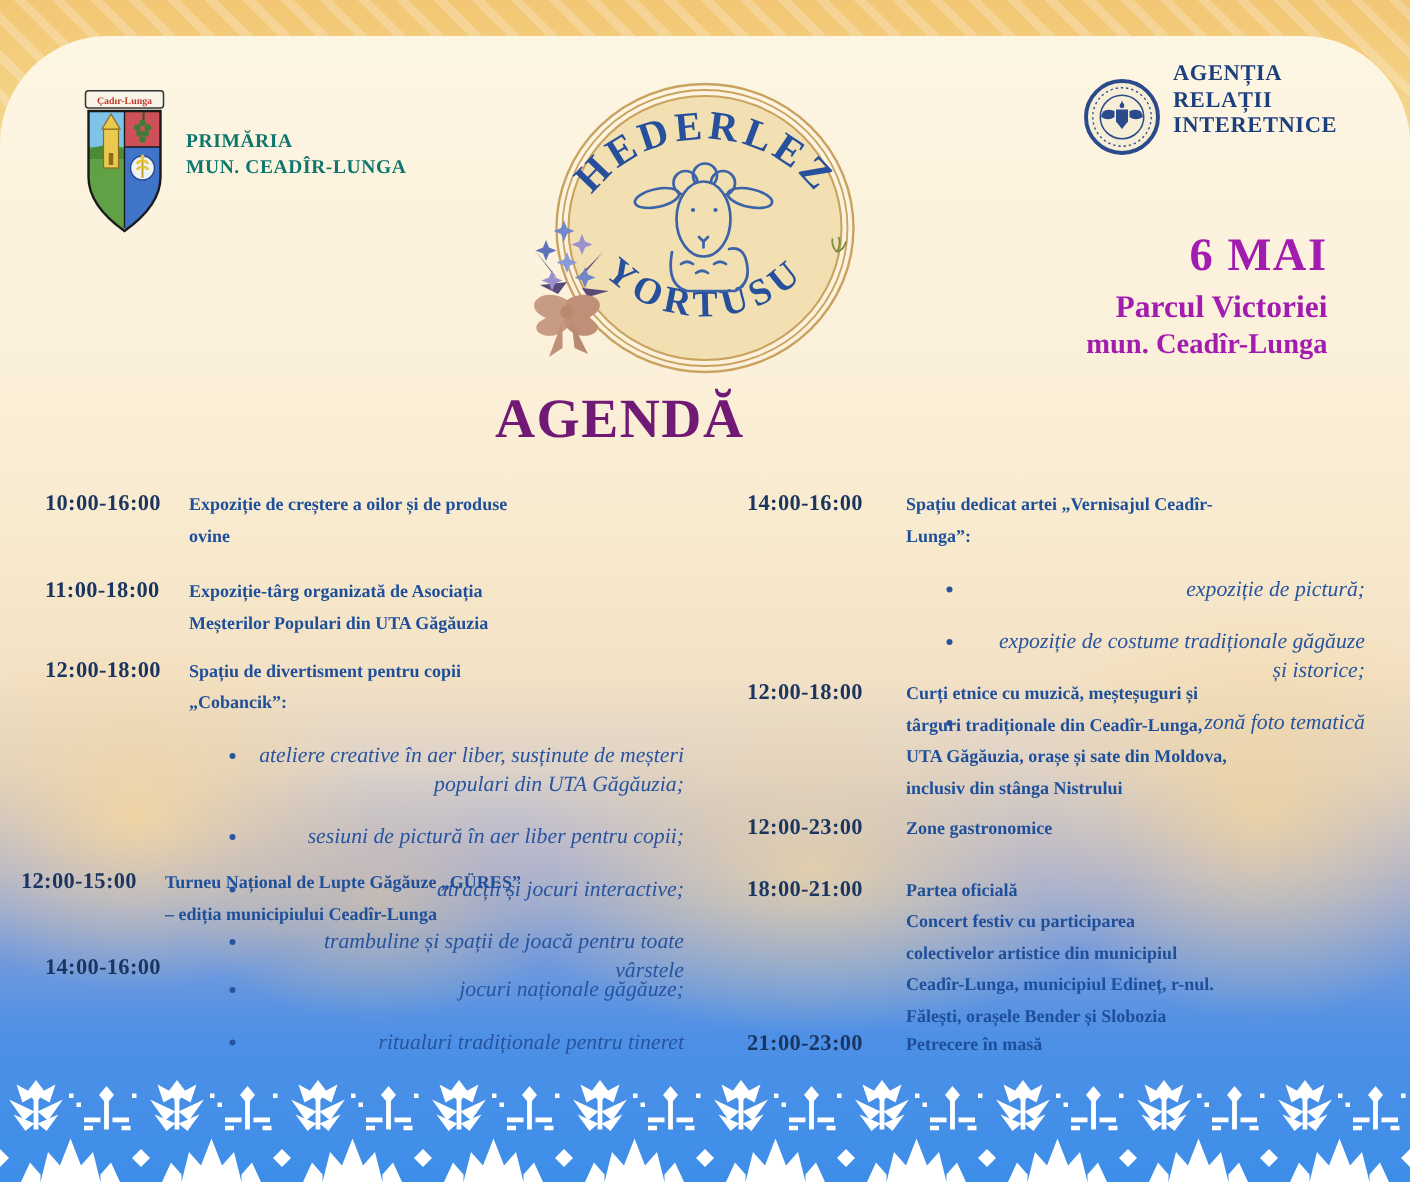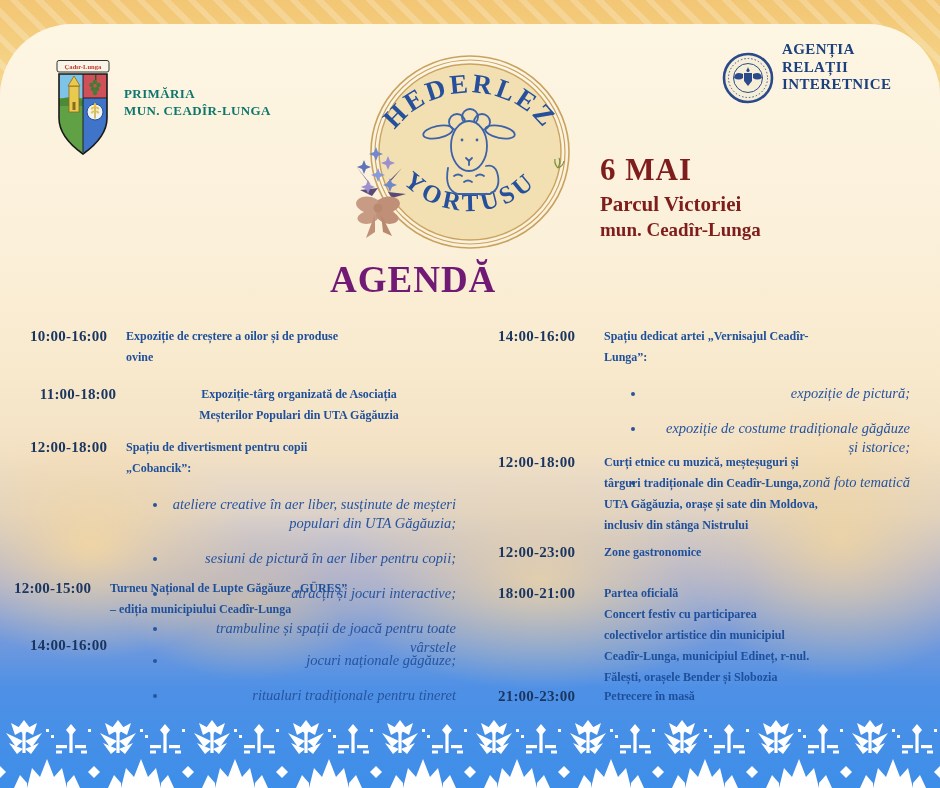--- a/index.html
+++ b/index.html
@@ -29,21 +29,21 @@
   .blob1{left:-70px;top:430px;width:320px;height:230px;background:radial-gradient(closest-side,rgba(247,216,158,.85),rgba(247,216,158,0));}
   .blob2{left:330px;top:470px;width:420px;height:220px;background:radial-gradient(closest-side,rgba(246,217,160,.75),rgba(246,217,160,0));}
   .blob3{right:-60px;top:400px;width:320px;height:280px;background:radial-gradient(closest-side,rgba(243,214,158,.8),rgba(243,214,158,0));}
   .blob4{left:120px;top:520px;width:260px;height:160px;background:radial-gradient(closest-side,rgba(238,205,150,.55),rgba(238,205,150,0));}
 
   .abs{position:absolute;}
 
   
   .primaria{left:124px;top:85px;color:#0f766e;font-weight:bold;font-size:13px;letter-spacing:.4px;line-height:17px;}
   .agentia{left:782px;top:41px;color:#1c3f7e;font-weight:bold;font-size:15px;letter-spacing:.4px;line-height:17.5px;}
-  .event{left:600px;top:152px;width:285px;text-align:left;color:#7f1d1d;}
+  .event{left:600px;top:152px;width:285px;text-align:right;color:#a21caf;}
   .event .date{font-size:31px;font-weight:bold;letter-spacing:1px;}
   .event .loc{font-size:21px;font-weight:bold;margin-top:4px;}
   .event .mun{font-size:19px;font-weight:bold;margin-top:2px;}
   .page-title{left:330px;top:258px;width:270px;text-align:left;color:#701a75;
     font-size:37px;font-weight:bold;letter-spacing:1px;}
 
   
   .agenda-item{position:absolute;display:flex;align-items:flex-start;}
   .agenda-item .time{flex:0 0 96px;font-size:15px;font-weight:bold;color:#1a355f;letter-spacing:.2px;padding-top:2px;}
   .col-right .time{flex:0 0 106px;}
@@ -198,21 +198,21 @@
 <div class="abs page-title">AGENDĂ</div>
 
 <div id="agenda" class="abs" style="left:0;top:0;width:940px;height:788px">
     <div class="agenda-item col-left" style="left: 30px; top: 326px; width: 442px;">
       <div class="time">10:00-16:00</div>
       <div class="content">
         <div class="desc">Expoziție de creștere a oilor și de produse
 ovine</div>
       </div>
     </div>
-    <div class="agenda-item col-left" style="left: 30px; top: 384px; width: 442px; text-align: center;">
+    <div class="agenda-item col-left" style="left: 30px; top: 384px; width: 442px;">
       <div class="time">11:00-18:00</div>
       <div class="content">
         <div class="desc">Expoziție-târg organizată de Asociația
 Meșterilor Populari din UTA Găgăuzia</div>
       </div>
     </div>
     <div class="agenda-item col-left" style="left: 30px; top: 437px; width: 442px;">
       <div class="time">12:00-18:00</div>
       <div class="content">
         <div class="desc">Spațiu de divertisment pentru copii

